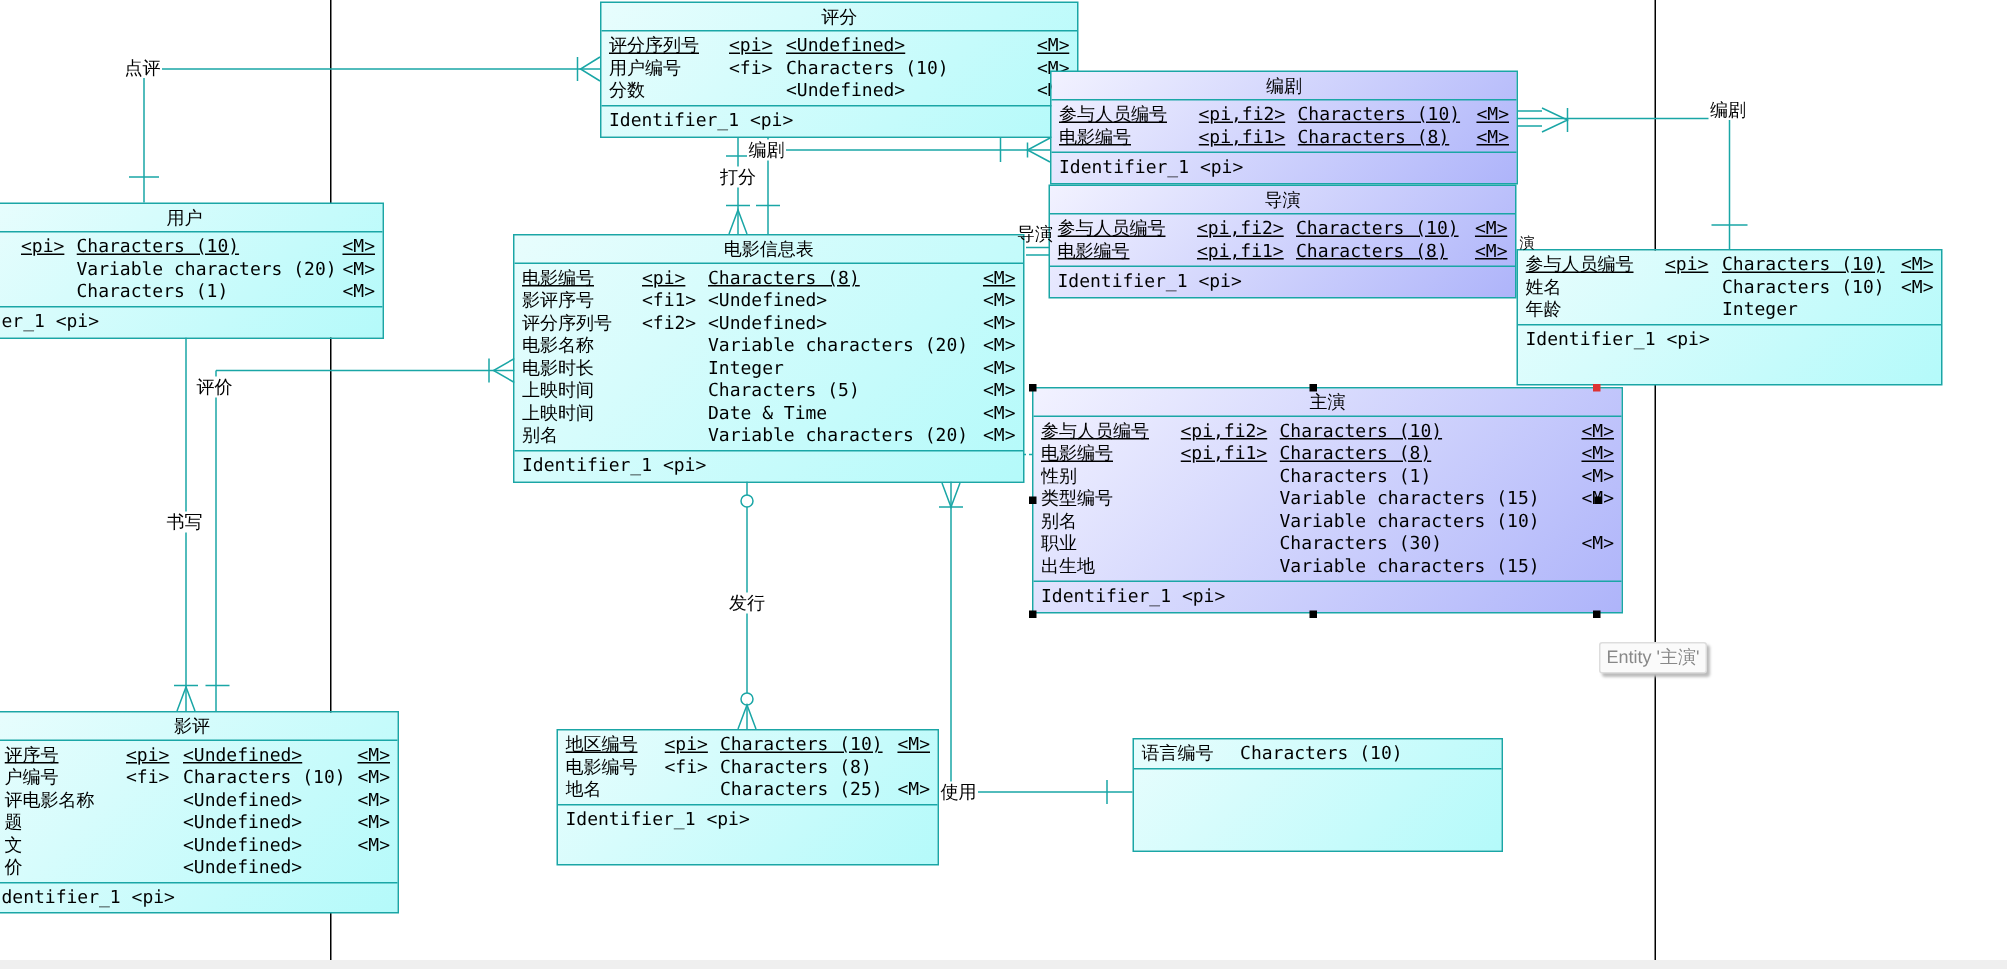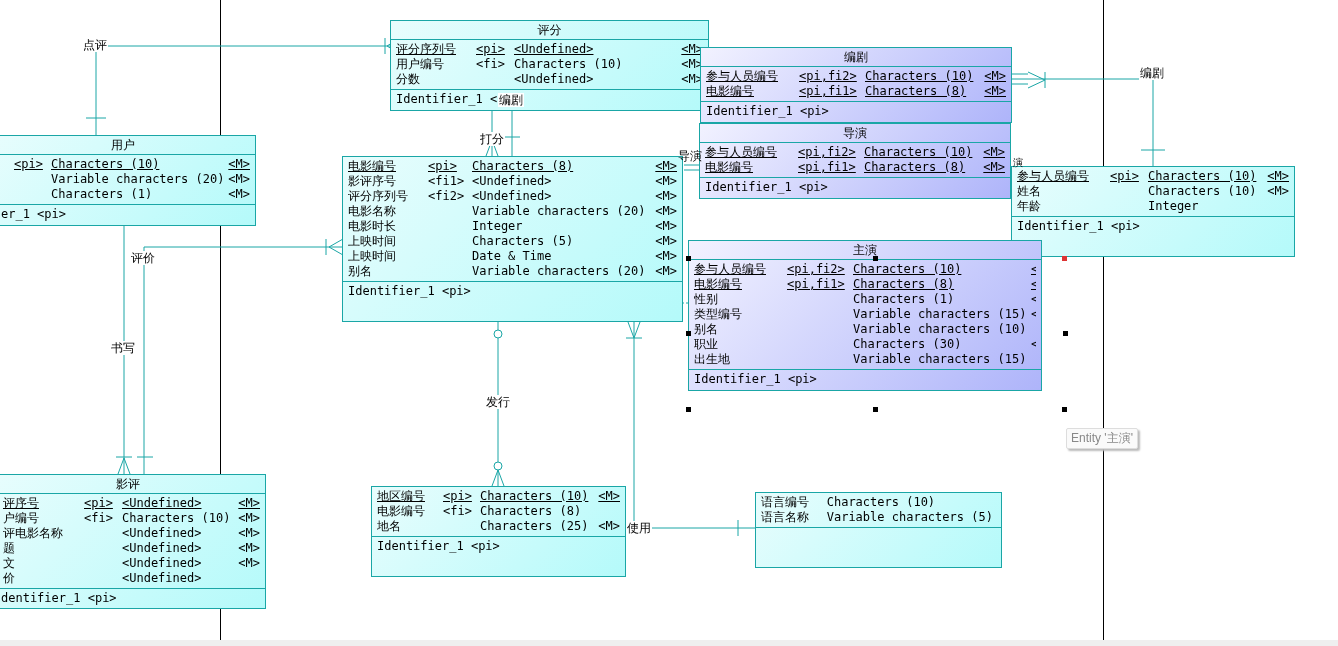--- a/index.html
+++ b/index.html
@@ -64,21 +64,21 @@
     <circle cx="498" cy="466" r="4" fill="#fff"></circle>
     <path d="M492 486 L498 470 L504 486"></path>
 
     <path d="M634 321 V528 H755"></path>
     <path d="M626 338 H642 M628 322 L634 338 L640 322 M738 520 V536"></path>
 
     <path d="M682 303 H689" stroke-dasharray="2,2"></path>
   </g>
 </svg>
 
-<div class="entity" style="left:390px;top:1px;width:319px;height:91px;margin-top:19px;">
+<div class="entity" style="left:400px;top:1px;width:319px;height:91px;">
   <div class="title">评分</div>
   <div class="attrs">
     <div class="row pk">
         <span class="n" style="width:80px">评分序列号</span>
         <span style="width:38px">&lt;pi&gt;</span>
         <span style="width:112px">&lt;Undefined&gt;</span>
         <span class="m">&lt;M&gt;</span>
       </div>
     <div class="row">
         <span class="n" style="width:80px">用户编号</span>
@@ -177,20 +177,21 @@
         <span style="width:18px"></span>
         <span style="width:37px"></span>
         <span style="width:176px">Characters (1)</span>
         <span class="m">&lt;M&gt;</span>
       </div>
   </div>
   <div class="ident" style="padding-left:10px">er_1  &lt;pi&gt;</div>
 </div>
 
 <div class="entity" style="left:342px;top:156px;width:341px;height:166px;">
+  <div class="title">电影信息表</div>
   <div class="attrs">
     <div class="row pk">
         <span class="n" style="width:80px">电影编号</span>
         <span style="width:44px">&lt;pi&gt;</span>
         <span style="width:176px">Characters (8)</span>
         <span class="m">&lt;M&gt;</span>
       </div>
     <div class="row">
         <span class="n" style="width:80px">影评序号</span>
         <span style="width:44px">&lt;fi1&gt;</span>
@@ -230,21 +231,21 @@
     <div class="row">
         <span class="n" style="width:80px">别名</span>
         <span style="width:44px"></span>
         <span style="width:176px">Variable characters (20)</span>
         <span class="m">&lt;M&gt;</span>
       </div>
   </div>
   <div class="ident">Identifier_1  &lt;pi&gt;</div>
 </div>
 
-<div class="entity blue" style="left:688px;top:240px;width:354px;height:151px;">
+<div class="entity blue" style="left:688px;top:258px;width:394px;height:151px;">
   <div class="title">主演</div>
   <div class="attrs">
     <div class="row pk">
         <span class="n" style="width:93px">参与人员编号</span>
         <span style="width:66px">&lt;pi,fi2&gt;</span>
         <span style="width:178px">Characters (10)</span>
         <span class="m">&lt;M&gt;</span>
       </div>
     <div class="row pk">
         <span class="n" style="width:93px">电影编号</span>
@@ -361,31 +362,27 @@
   </div>
   <div class="ident">Identifier_1  &lt;pi&gt;</div>
 </div>
 
 <div class="entity" style="left:755px;top:492px;width:247px;height:76px;">
   <div class="attrs">
     <div class="row">
         <span class="n" style="width:66px">语言编号</span>
         <span style="width:170px">Characters (10)</span>
       </div>
-    <div class="row">
-        <span class="n" style="width:66px">语言名称</span>
-        <span style="width:170px">Variable characters (5)</span>
-      </div>
   </div>
   <div class="ident"></div>
 </div>
 
 <div class="rel-label" style="left:82px;top:38px">点评</div>
 <div class="rel-label" style="left:498px;top:93px">编剧</div>
-<div class="rel-label" style="left:479px;top:132px">打分</div>
+<div class="rel-label" style="left:479px;top:111px">打分</div>
 <div class="rel-label" style="left:677px;top:149px;background:transparent">导演</div>
 <div class="rel-label" style="left:1012px;top:156px;background:transparent;font-size:10px">演</div>
 <div class="rel-label" style="left:1139px;top:66px">编剧</div>
 <div class="rel-label" style="left:130px;top:251px">评价</div>
 <div class="rel-label" style="left:110px;top:341px">书写</div>
 <div class="rel-label" style="left:485px;top:395px">发行</div>
 <div class="rel-label" style="left:626px;top:521px">使用</div>
 
 <div class="tooltip">Entity '主演'</div>
 <div id="bottom-bar"></div>

